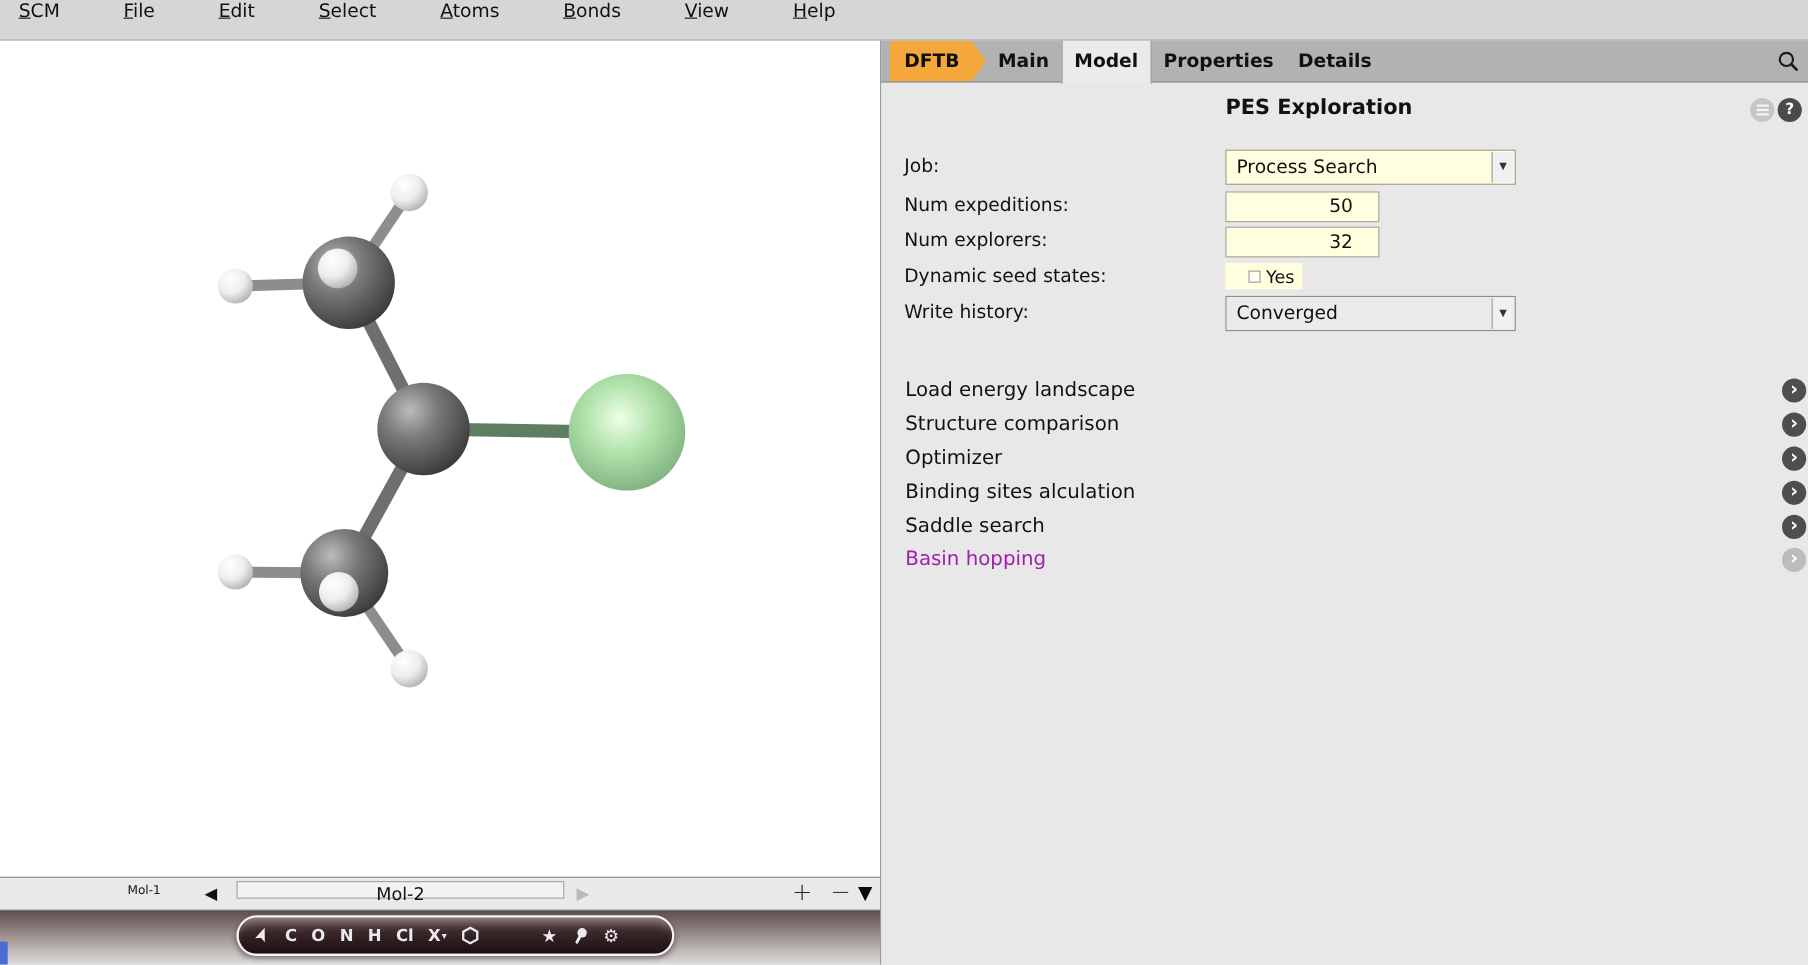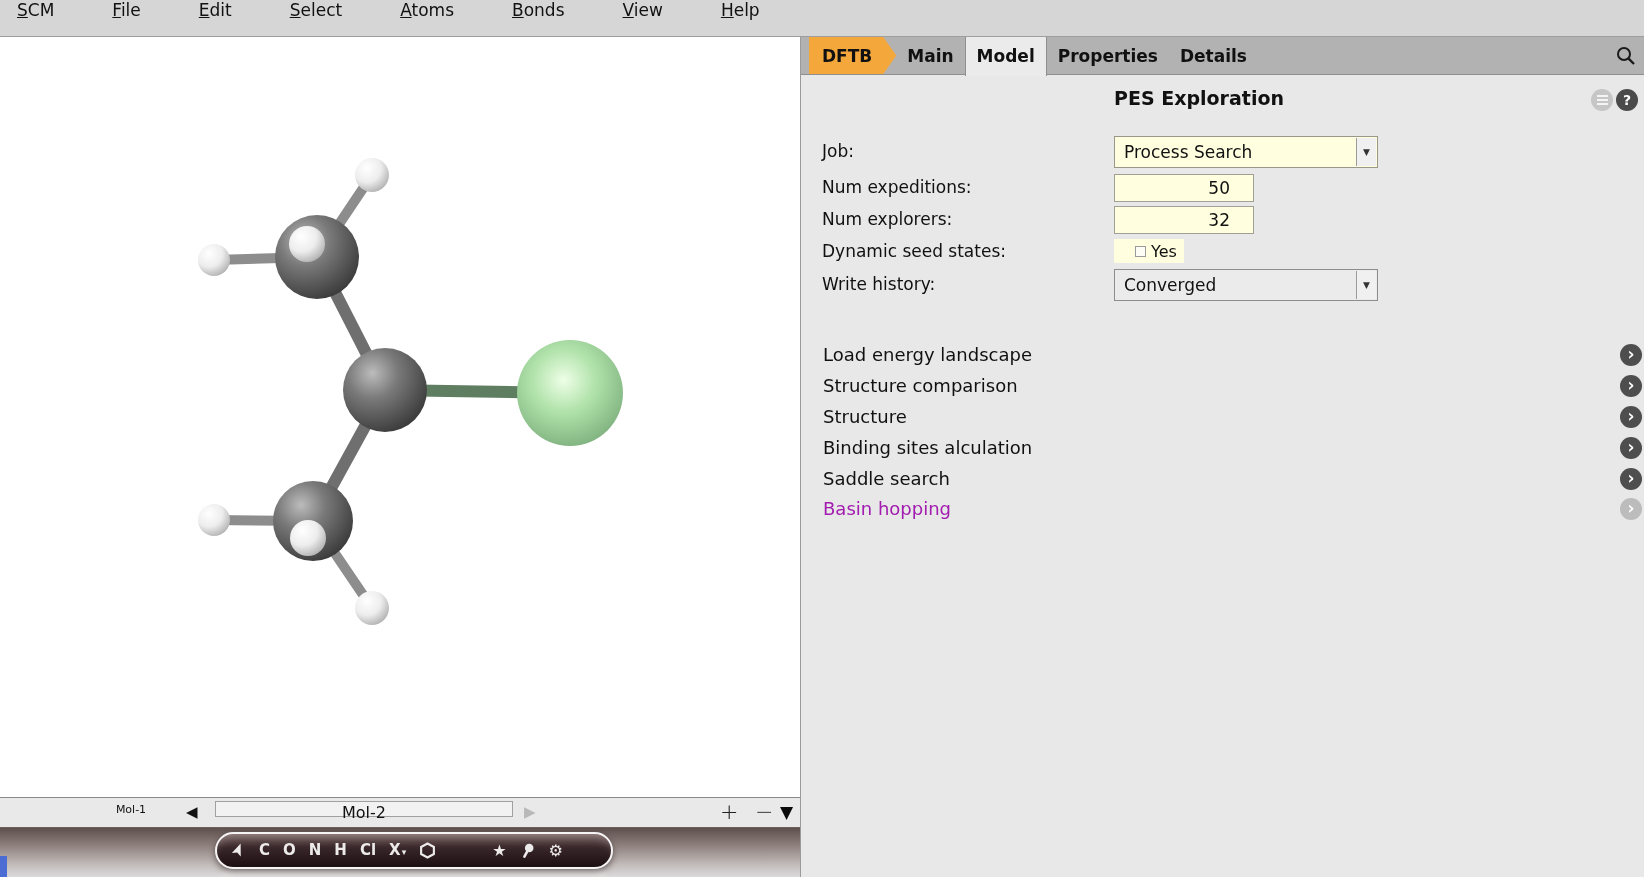--- a/index.html
+++ b/index.html
@@ -229,21 +229,21 @@
 
   <div class="link-row" style="top:305px">
     <span class="link-label">Load energy landscape</span>
     <span class="link-arrow">›</span>
   </div>
   <div class="link-row" style="top:336px">
     <span class="link-label">Structure comparison</span>
     <span class="link-arrow">›</span>
   </div>
   <div class="link-row" style="top:367px">
-    <span class="link-label">Structure</span>
+    <span class="link-label">Optimizer</span>
     <span class="link-arrow">›</span>
   </div>
   <div class="link-row" style="top:398px">
     <span class="link-label">Binding sites alculation</span>
     <span class="link-arrow">›</span>
   </div>
   <div class="link-row" style="top:429px">
     <span class="link-label">Saddle search</span>
     <span class="link-arrow">›</span>
   </div>

